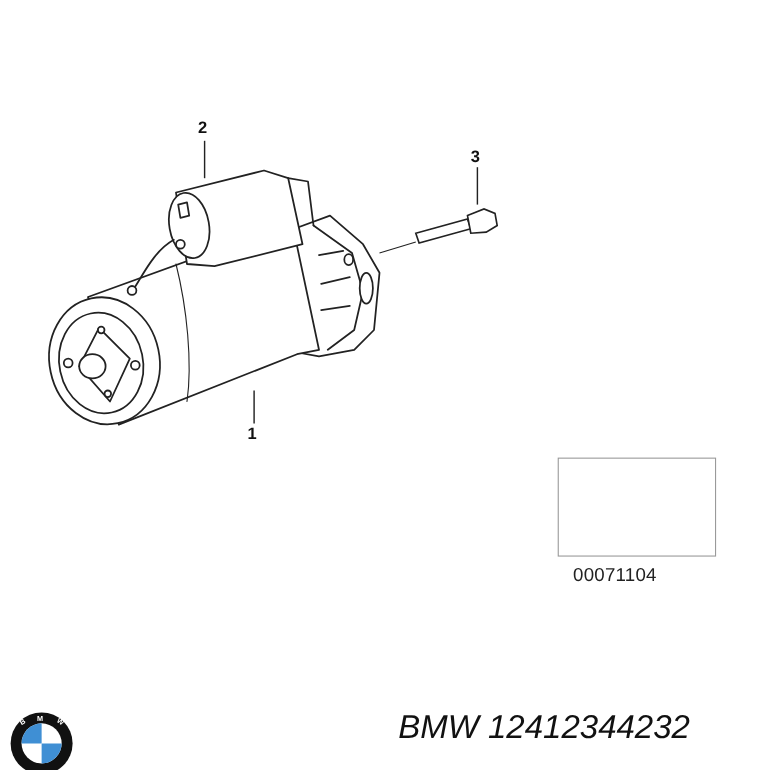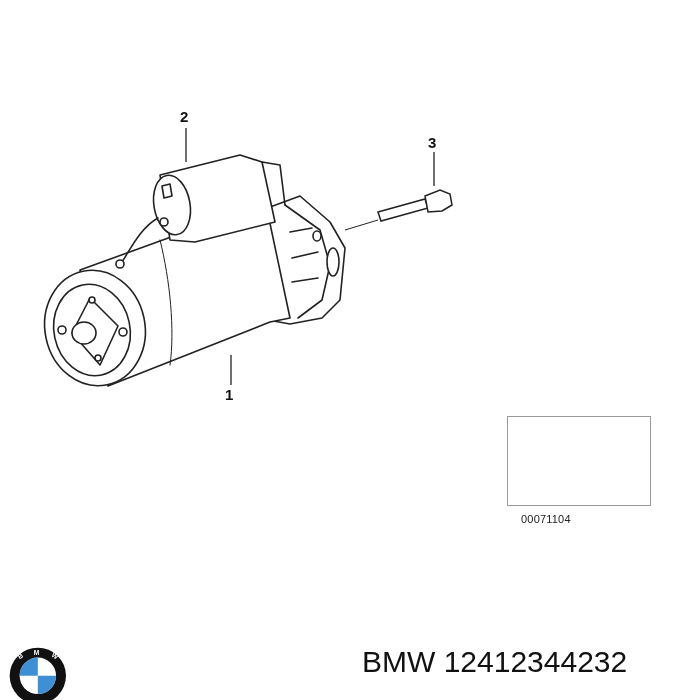--- a/index.html
+++ b/index.html
@@ -1,22 +1,22 @@
 <!DOCTYPE html>
 <html><head>
 <meta charset="utf-8">
 <style>
   html, body { margin:0; padding:0; background:#ffffff; }
   body { width:700px; height:700px; position:relative; overflow:hidden; font-family:"Liberation Sans", sans-serif; }
   .diagram { position:absolute; left:0; top:0; width:700px; height:700px; }
   .callout { position:absolute; font-family:"Liberation Sans", sans-serif; font-weight:bold; font-size:15px; color:#111; }
   .inset { position:absolute; left:507px; top:416px; width:142px; height:88px; border:1px solid #9a9a9a; background:#fff; }
-  .inset-code { position:absolute; left:521px; top:513px; font-size:11px; color:#222; letter-spacing:0.2px; }
+  .inset-code { position:absolute; left:521px; top:513px; font-size:17px; color:#222; letter-spacing:0.2px; }
   .logo { position:absolute; left:2px; top:646px; width:70px; height:58px; }
-  .part-label { position:absolute; left:362px; top:645px; font-size:30px; color:#111; white-space:nowrap; }
+  .part-label { position:absolute; left:362px; top:645px; font-size:30px; color:#111; white-space:nowrap;font-style:italic; }
 </style>
 </head>
 <body>
 
 <svg class="diagram" viewBox="0 0 700 700" xmlns="http://www.w3.org/2000/svg">
   <g fill="#fff" stroke="#222" stroke-width="1.6" stroke-linejoin="round" stroke-linecap="round">
 
     <path d="M262 210 L300 196 L330 222 L345 248 L340 300 L322 318 L290 324 L268 320 Z"></path>
     <path d="M285 205 L320 230 L330 265 L322 300 L298 318" fill="none"></path>
     <line x1="290" y1="232" x2="312" y2="228"></line>

